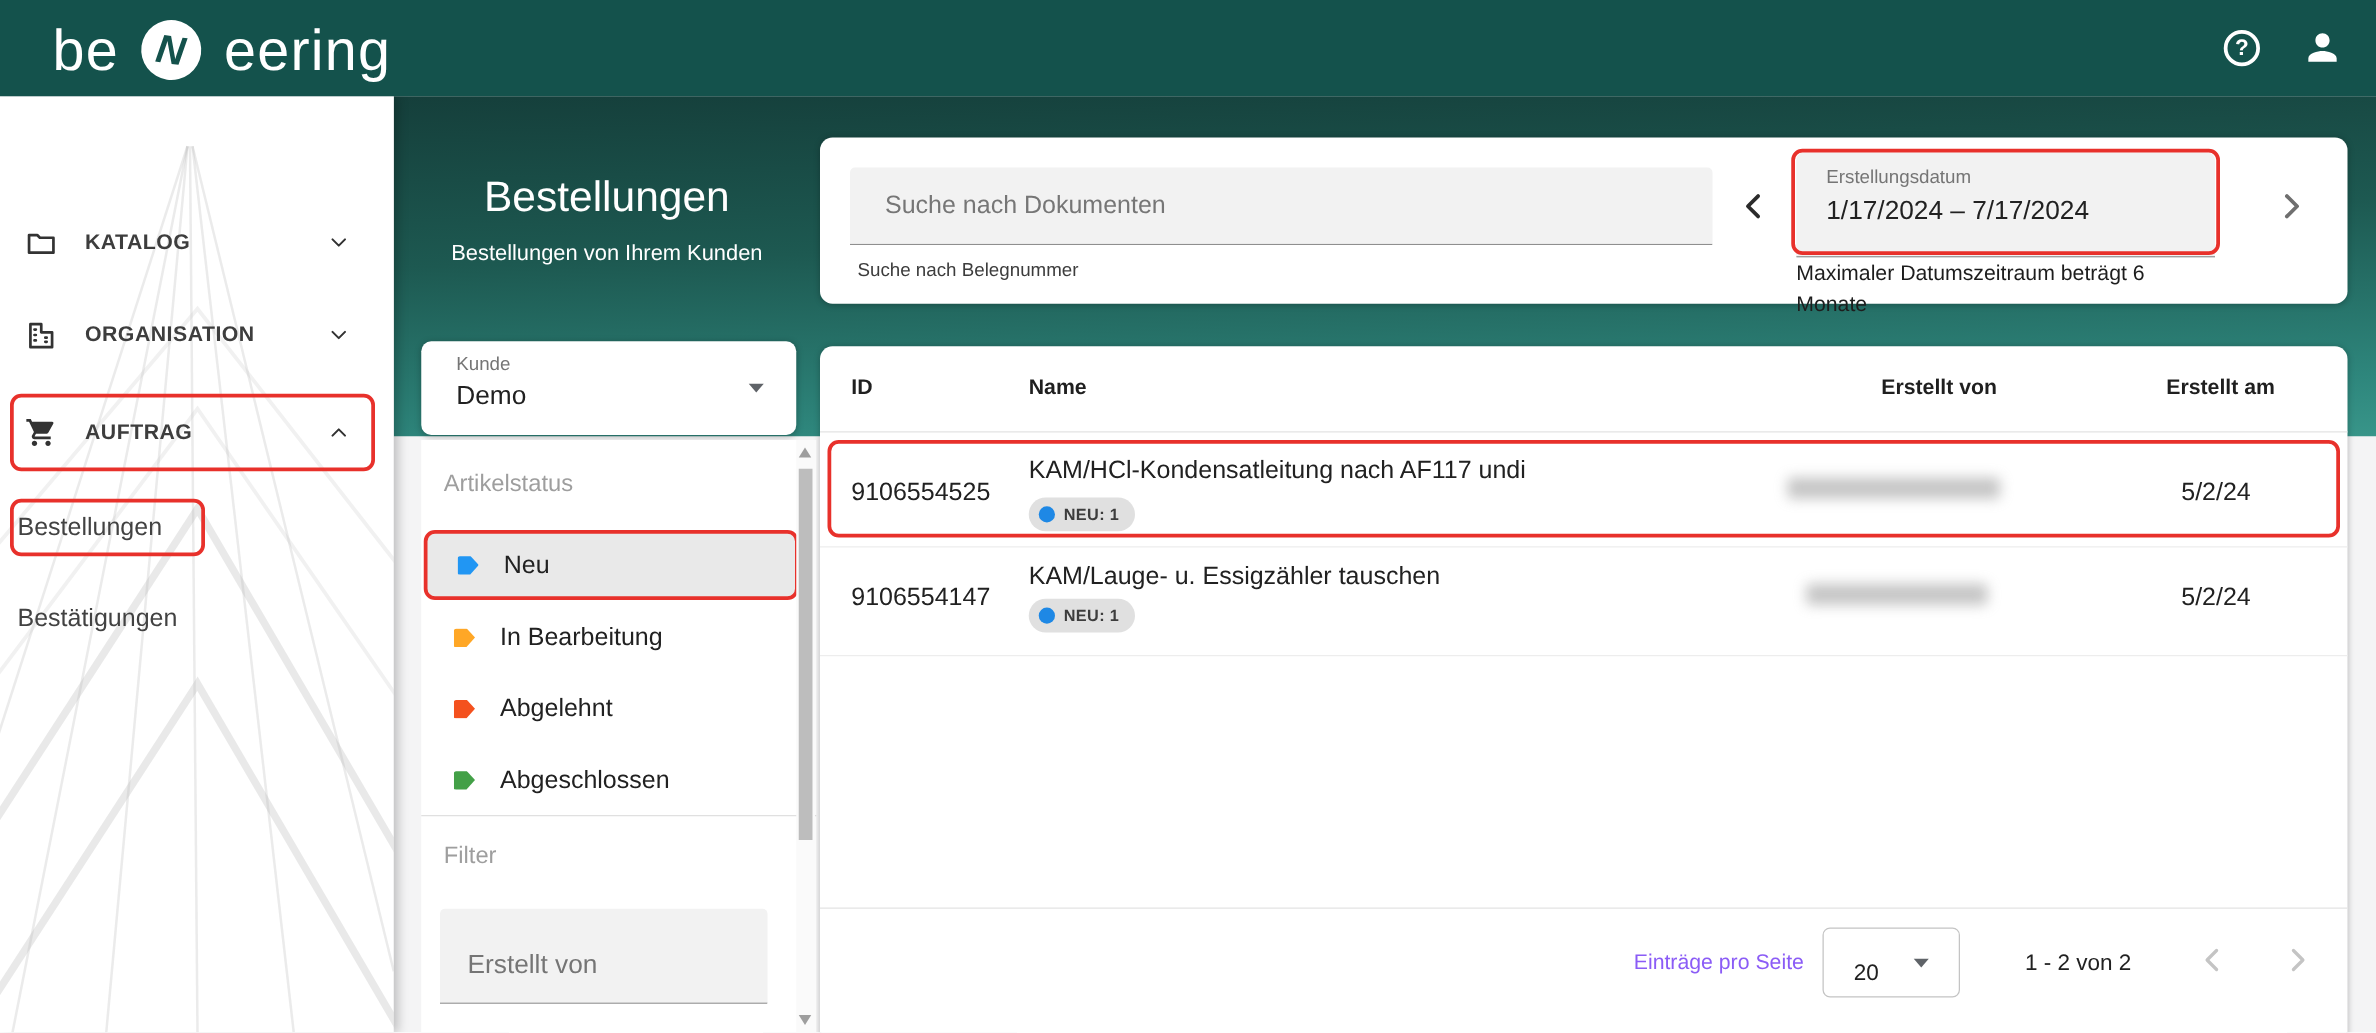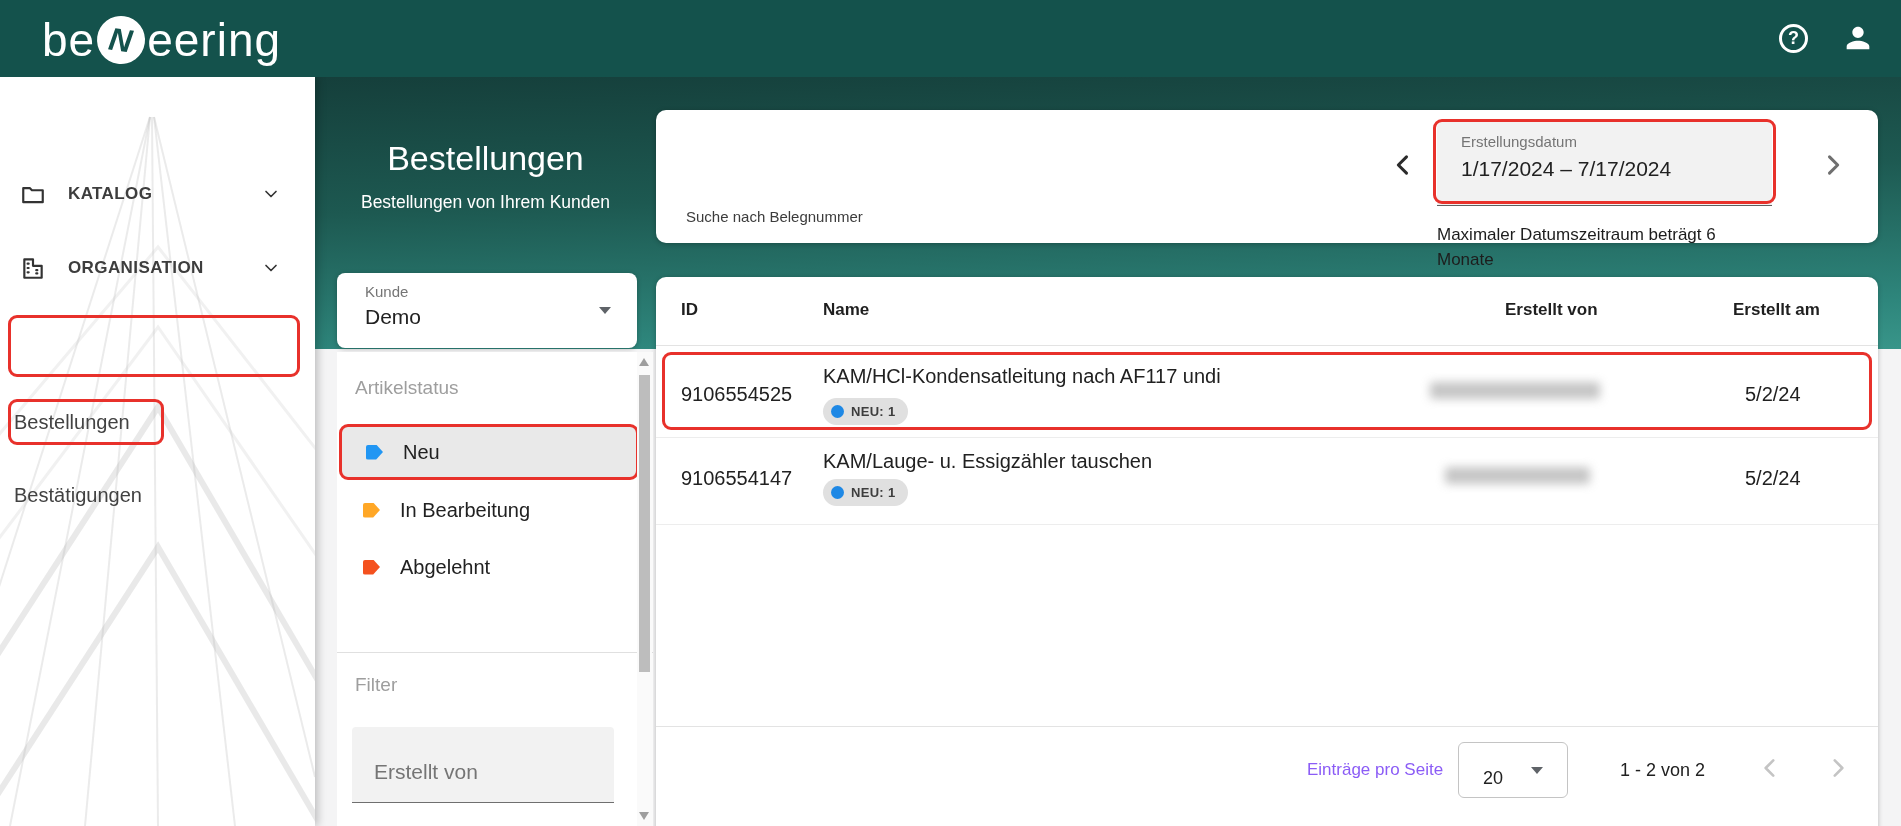--- a/index.html
+++ b/index.html
@@ -4,21 +4,21 @@
 <style>
   * { margin:0; padding:0; box-sizing:border-box; }
   html,body { background:#ffffff; }
   .screen {
     position:relative; width:1901px; height:826px; overflow:hidden;
     font-family:"Liberation Sans", sans-serif; background:#f4f4f5; color:#212121;
   }
   
   .topbar { position:absolute; left:0; top:0; width:1901px; height:77px; background:#14524c; z-index:30; }
   .logo { position:absolute; left:42px; top:13px; display:flex; align-items:center; color:#fff;
-          font-size:46px; font-weight:400; letter-spacing:1px; }
+          font-size:46px; font-weight:400; letter-spacing:1px;gap:16px; }
   .logo .ncircle { width:48px; height:48px; background:#fff; border-radius:50%; margin:0 2px;
           display:flex; align-items:center; justify-content:center; color:#14524c;
           font-weight:700; font-style:italic; font-size:32px; transform:rotate(8deg); }
   .help-ic { position:absolute; left:1779px; top:24px; width:29px; height:29px; border:3px solid #fff;
           border-radius:50%; color:#fff; font-size:18px; font-weight:700; display:flex;
           align-items:center; justify-content:center; cursor:pointer; }
   .person-ic { position:absolute; left:1841px; top:21px; width:34px; height:34px; cursor:pointer; }
   
   .sidebar { position:absolute; left:0; top:77px; width:315px; height:749px; background:#fff;
           box-shadow:3px 0 8px rgba(0,0,0,.22); z-index:20; }
@@ -44,21 +44,21 @@
           font-size:20px; color:#212121; outline:none; }
   .search-input::placeholder { color:#767676; opacity:1; }
   .search-helper { position:absolute; left:30px; top:98px; font-size:15px; color:#3c3c3c; }
   .chev-btn { position:absolute; width:28px; height:28px; cursor:pointer; }
   .date-wrap { position:absolute; left:781px; top:12px; width:335px; height:84px; }
   .date-field { position:absolute; inset:0; background:#f2f2f2; border-bottom:1.5px solid #5f5f5f;
           border-radius:6px 6px 0 0; cursor:pointer; }
   .date-ann { position:absolute; left:-4px; top:-3px; width:343px; height:85px; }
   .date-label { position:absolute; left:24px; top:11px; font-size:15px; color:#757575; }
   .date-value { position:absolute; left:24px; top:35px; font-size:21px; color:#212121; }
-  .date-helper { position:absolute; left:781px; top:112px; width:330px; font-size:17px;
+  .date-helper { position:absolute; left:781px; top:96px; width:330px; font-size:17px;
           line-height:25px; color:#1d1d1d; }
   
   .kunde-card { left:337px; top:273px; width:300px; height:75px; border-radius:8px; }
   .kunde-label { position:absolute; left:28px; top:10px; font-size:15px; color:#757575; }
   .kunde-value { position:absolute; left:28px; top:32px; font-size:21px; color:#212121; }
   .caret-down { width:0; height:0; border-left:6px solid transparent; border-right:6px solid transparent;
           border-top:7px solid #5f6368; }
   .filter-panel { position:absolute; left:337px; top:352px; width:316px; height:474px; background:#fff; z-index:4; }
   .section-label { position:absolute; left:18px; font-size:19px; color:#9e9e9e; }
   .status-row { position:absolute; left:2px; width:300px; height:44px; display:flex; align-items:center; cursor:pointer; }
@@ -152,34 +152,44 @@
       <svg class="ic stroke-ic" viewBox="0 0 24 24">
           <path d="M3 6.5h6l2 2h10v11H3z"></path>
         </svg>
       <span class="lbl">KATALOG</span>
       <svg class="chev stroke-ic" viewBox="0 0 24 24">
           <path d="M6 9l6 6 6-6"></path>
         </svg>
     </div>
 
     <div class="ann" style="left:8px; top:238px; width:292px; height:62px;"></div>
+    <div class="nav-item" style="top:247px;">
+      <svg class="ic" viewBox="0 0 24 24">
+        <path fill="#333" d="M7 18c-1.1 0-1.99.9-1.99 2S5.9 22 7 22s2-.9 2-2-.9-2-2-2zM1 2v2h2l3.6 7.59-1.35 2.45c-.16.28-.25.61-.25.96 0 1.1.9 2 2 2h12v-2H7.42c-.14 0-.25-.11-.25-.25l.03-.12.9-1.63h7.45c.75 0 1.41-.41 1.75-1.03l3.58-6.49A1 1 0 0 0 20 4H5.21l-.94-2H1zm16 16c-1.1 0-1.99.9-1.99 2s.89 2 1.99 2 2-.9 2-2-.9-2-2-2z"></path>
+      </svg>
+      <span class="lbl">AUFTRAG</span>
+      <svg class="chev stroke-ic" viewBox="0 0 24 24">
+          <path d="M6 15l6-6 6 6"></path>
+        </svg>
+    </div>
 
     <div class="ann" style="left:8px; top:322px; width:156px; height:46px;"></div>
     <div class="sub-item" style="left:14px; top:334px;">Bestellungen</div>
     <div class="sub-item" style="left:14px; top:407px;">Bestätigungen</div>
 
   </div>
 
   <div class="band"></div>
   <div class="page-head">
     <div class="page-title">Bestellungen</div>
     <div class="page-sub">Bestellungen von Ihrem Kunden</div>
   </div>
 
   <div class="card search-card">
+    <input class="filled-input search-input" type="text" placeholder="Suche nach Dokumenten" style="">
     <div class="search-helper">Suche nach Belegnummer</div>
 
     <svg class="chev-btn" style="left:733px; top:41px;" viewBox="0 0 24 24">
       <path fill="none" stroke="#2b2b2b" stroke-width="2.6" stroke-linecap="round" stroke-linejoin="round" d="M15 5l-7 7 7 7"></path>
     </svg>
 
     <div class="date-wrap">
       <div class="date-field"></div>
       <div class="date-label">Erstellungsdatum</div>
       <div class="date-value">1/17/2024  –  7/17/2024</div>
@@ -205,20 +215,24 @@
       <span class="tag" style="background-color: rgb(33, 150, 243);"></span>
       <span class="slbl">Neu</span>
     </div>
     <div class="status-row" style="top:136px;">
       <span class="tag" style="background-color: rgb(255, 167, 38);"></span>
       <span class="slbl">In Bearbeitung</span>
     </div>
     <div class="status-row" style="top:193px;">
       <span class="tag" style="background-color: rgb(244, 81, 30);"></span>
       <span class="slbl">Abgelehnt</span>
+    </div>
+    <div class="status-row" style="top:250px;">
+      <span class="tag" style="background-color: rgb(67, 160, 71);"></span>
+      <span class="slbl">Abgeschlossen</span>
     </div>
 
     <div class="panel-divider"></div>
     <div class="section-label" style="top:322px;">Filter</div>
     <input class="filled-input createdby-input" type="text" placeholder="Erstellt von" style="">
   </div>
 
   <div class="scrollbar">
     <div class="sb-arrow sb-up"></div>
     <div class="sb-thumb"></div>

